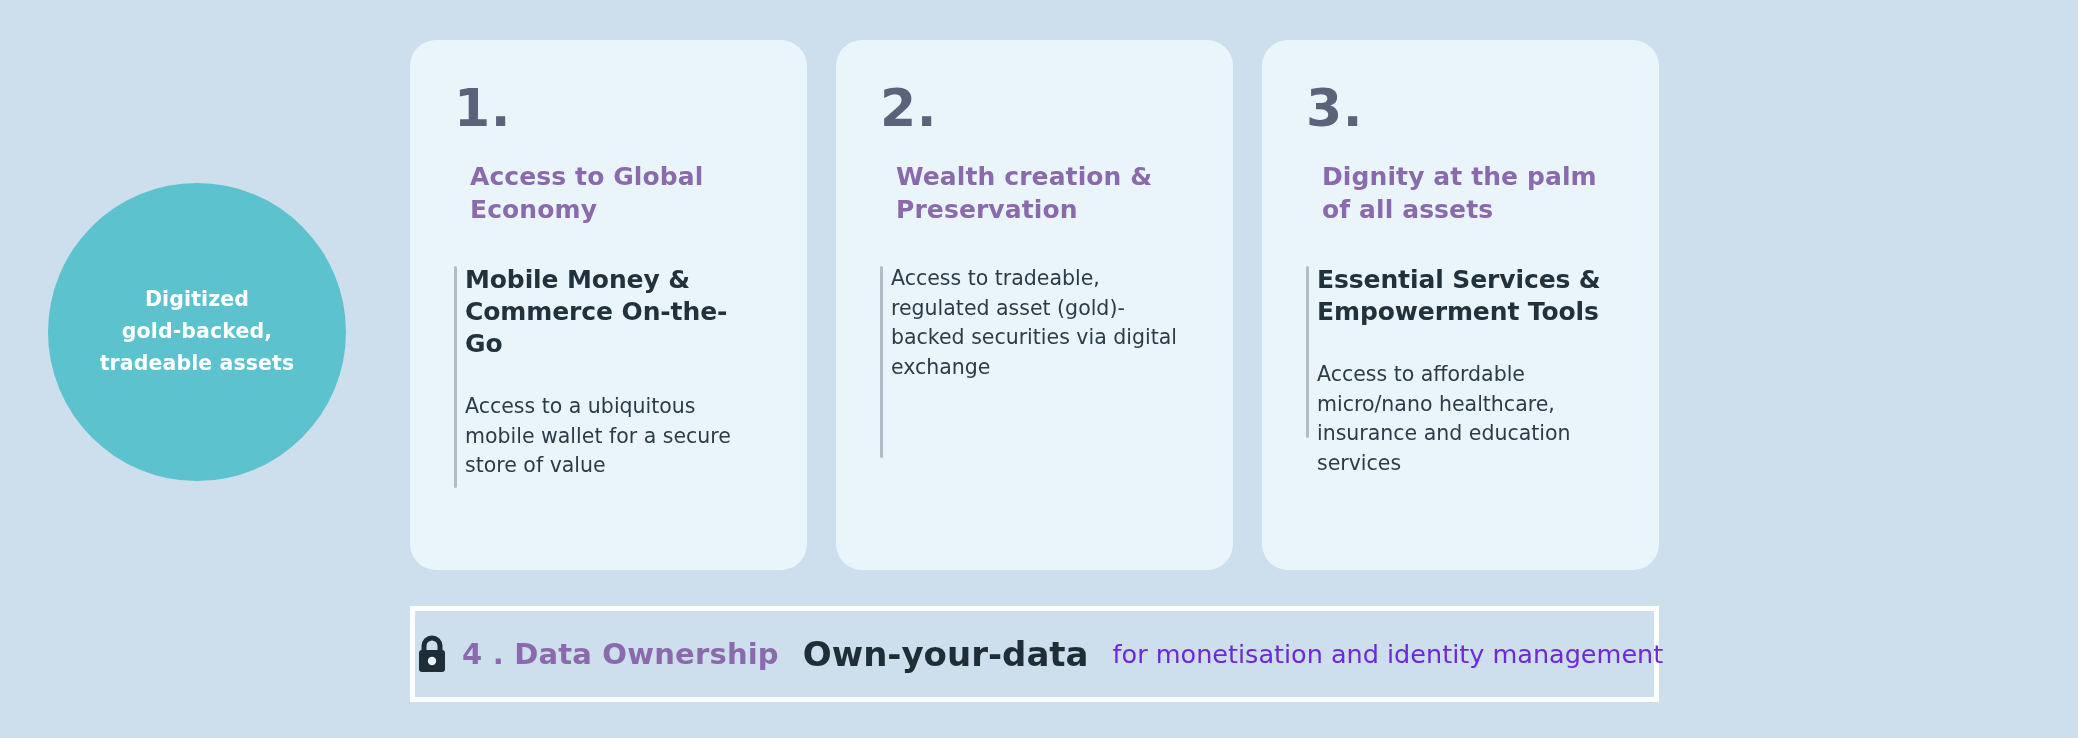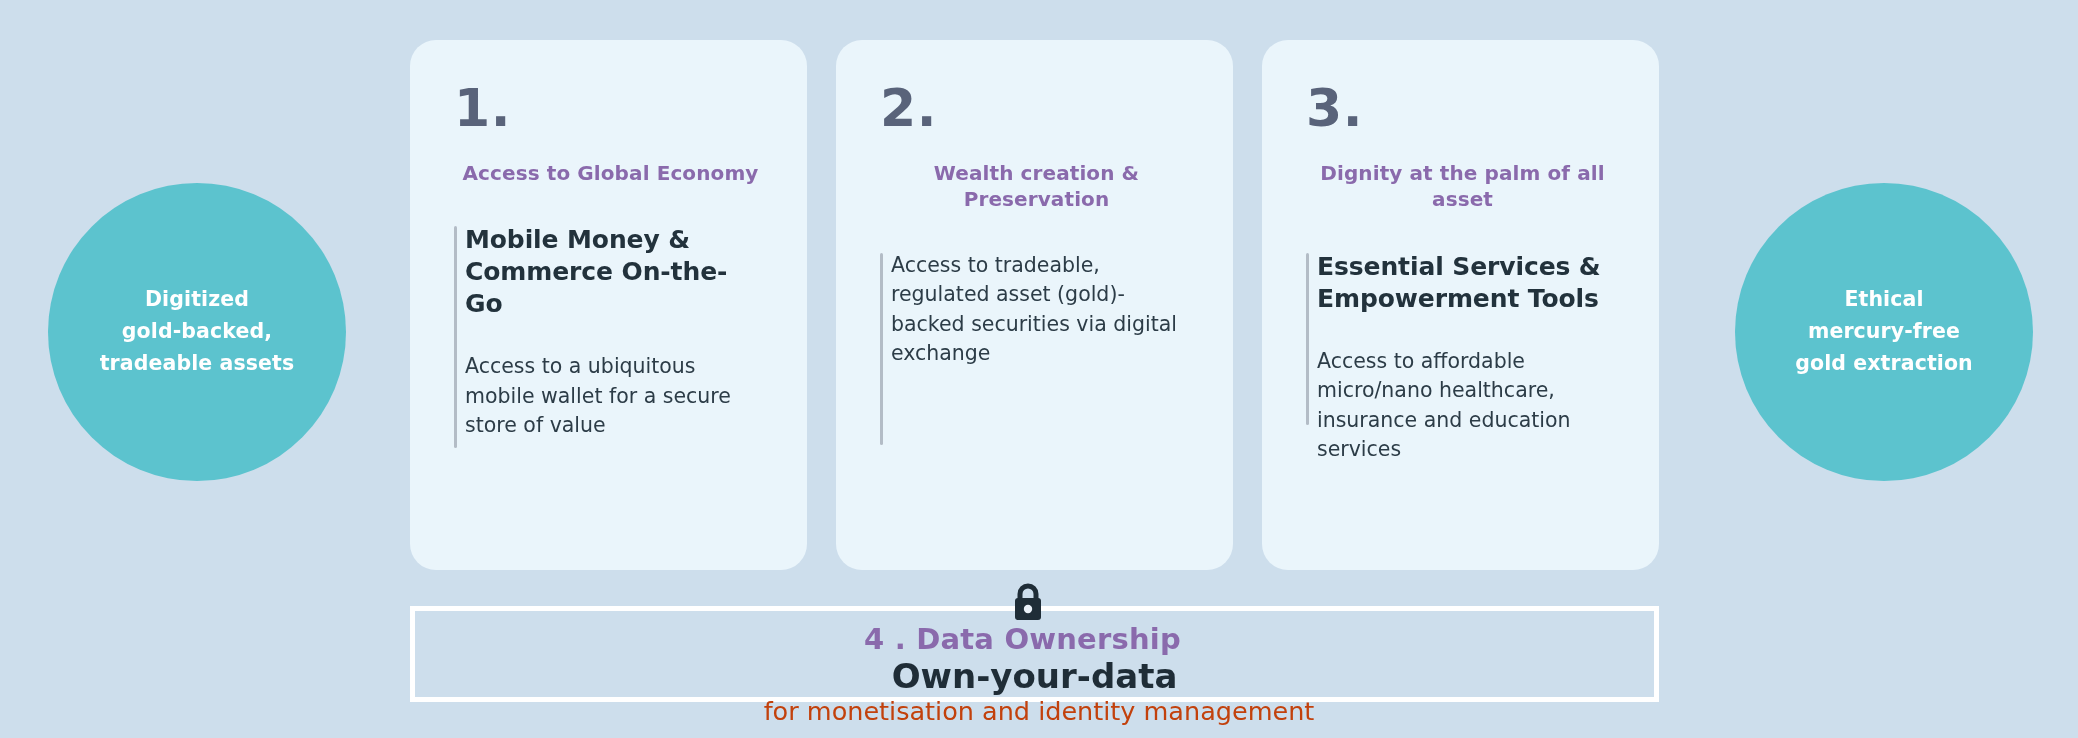--- a/index.html
+++ b/index.html
@@ -60,26 +60,25 @@
     color: #59637a;
     font-size: 52px;
     font-weight: bold;
     line-height: 1;
     letter-spacing: 0.5px;
     margin: 0 0 26px 0;
   }
 
   .card-heading {
     color: #8a6aac;
-    font-size: 20px;
+    font-size: 25px;
     font-weight: bold;
     line-height: 1.32;
-    margin: 0 0 38px 4px;
+    margin: 0 0 38px 16px;
     letter-spacing: .1px;
-    text-align: center;
   }
 
   .card-body {
     position: relative;
     padding-left: 11px;
   }
   .card-rule {
     position: absolute;
     left: 0;
     top: 2px;
@@ -114,23 +113,22 @@
     position: absolute;
     left: 410px;
     top: 606px;
     width: 1249px;
     height: 96px;
     box-sizing: border-box;
     border: 5px solid #ffffff;
     background: #cddeec;
     display: flex;
     align-items: center;
-    justify-content: center;
+    justify-content: flex-start;
     gap: 0px;
-    flex-direction: column;
   }
   #lock-icon {
     display: inline-flex;
     margin-right: 13px;
     line-height: 0;
   }
   .banner-number {
     color: #8a6aac;
     font-size: 29px;
     font-weight: bold;
@@ -138,25 +136,25 @@
     margin-right: 24px;
     white-space: nowrap;
   }
   .banner-strong {
     color: #1f2d37;
     font-size: 34px;
     font-weight: bold;
     white-space: nowrap;
   }
   .banner-rest {
-    color: #c2410c;
+    color: #6d28d9;
     font-size: 25.5px;
     font-weight: normal;
     white-space: nowrap;
-    margin-left: 9px;
+    margin-left: 24px;
   }
 </style>
 </head>
 <body>
 
 <div id="stage">
 
   <div class="circle" id="circle-left">
     <div>
       <span>Digitized</span>
@@ -179,35 +177,28 @@
     <div class="card-number">2.</div>
     <div class="card-heading">Wealth creation &amp; Preservation</div>
     <div class="card-body">
       <div class="card-rule"></div>
       <div class="card-text">Access to tradeable, regulated asset (gold)-backed securities via digital exchange</div>
     </div>
   </div>
 
   <div class="card" id="card-3">
     <div class="card-number">3.</div>
-    <div class="card-heading">Dignity at the palm of all asset</div>
+    <div class="card-heading">Dignity at the palm of all assets</div>
     <div class="card-body">
       <div class="card-rule"></div>
       <div class="card-subtitle">Essential Services &amp; Empowerment Tools</div>
       <div class="card-text">Access to affordable micro/nano healthcare, insurance and education services</div>
     </div>
   </div>
 
-  <div class="circle" id="circle-right">
-    <div>
-      <span>Ethical</span>
-      <span>mercury-free</span>
-      <span>gold extraction</span>
-    </div>
-  </div>
 
   <div id="banner">
     <span id="lock-icon">
       <svg width="34" height="40" viewBox="0 0 34 40" aria-hidden="true">
         <path d="M9 17 V12 a8 8 0 0 1 16 0 V17" fill="none" stroke="#1f2d37" stroke-width="5"></path>
         <rect x="4" y="16" width="26" height="22" rx="3" fill="#1f2d37"></rect>
         <circle cx="17" cy="27" r="4.2" fill="#eaf1f8"></circle>
       </svg>
     </span>
     <span class="banner-number">4 . Data Ownership</span>

